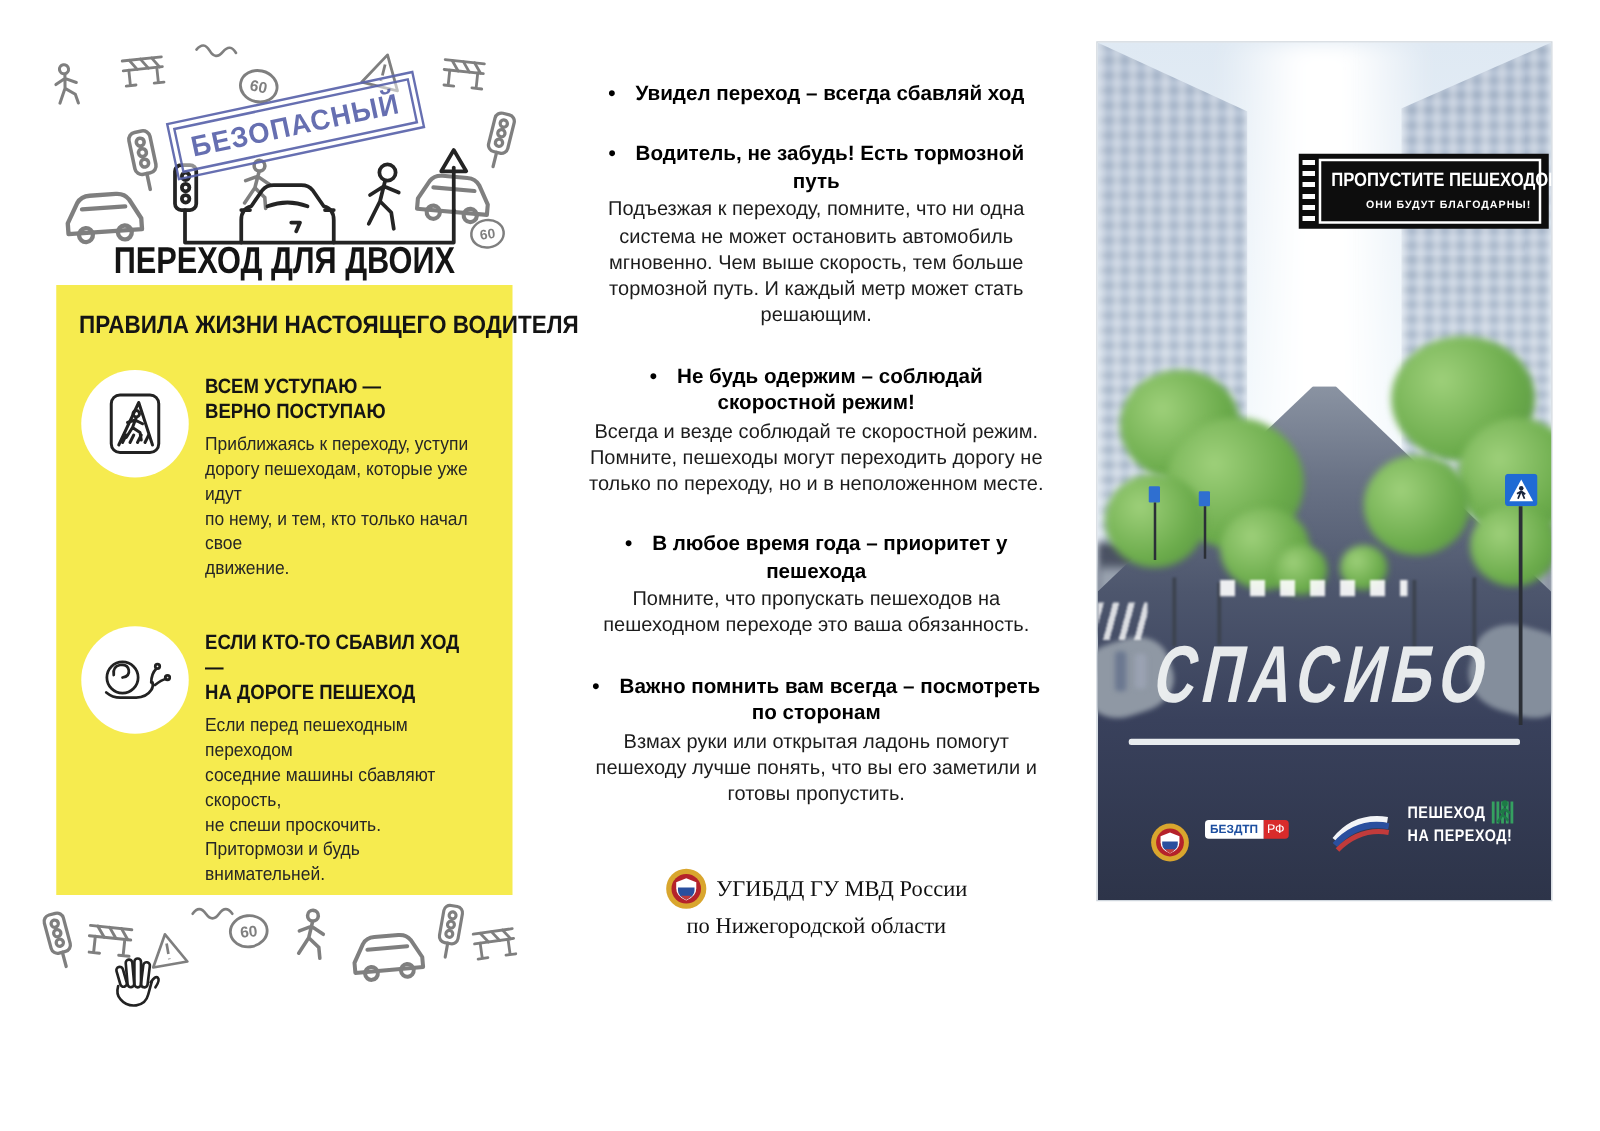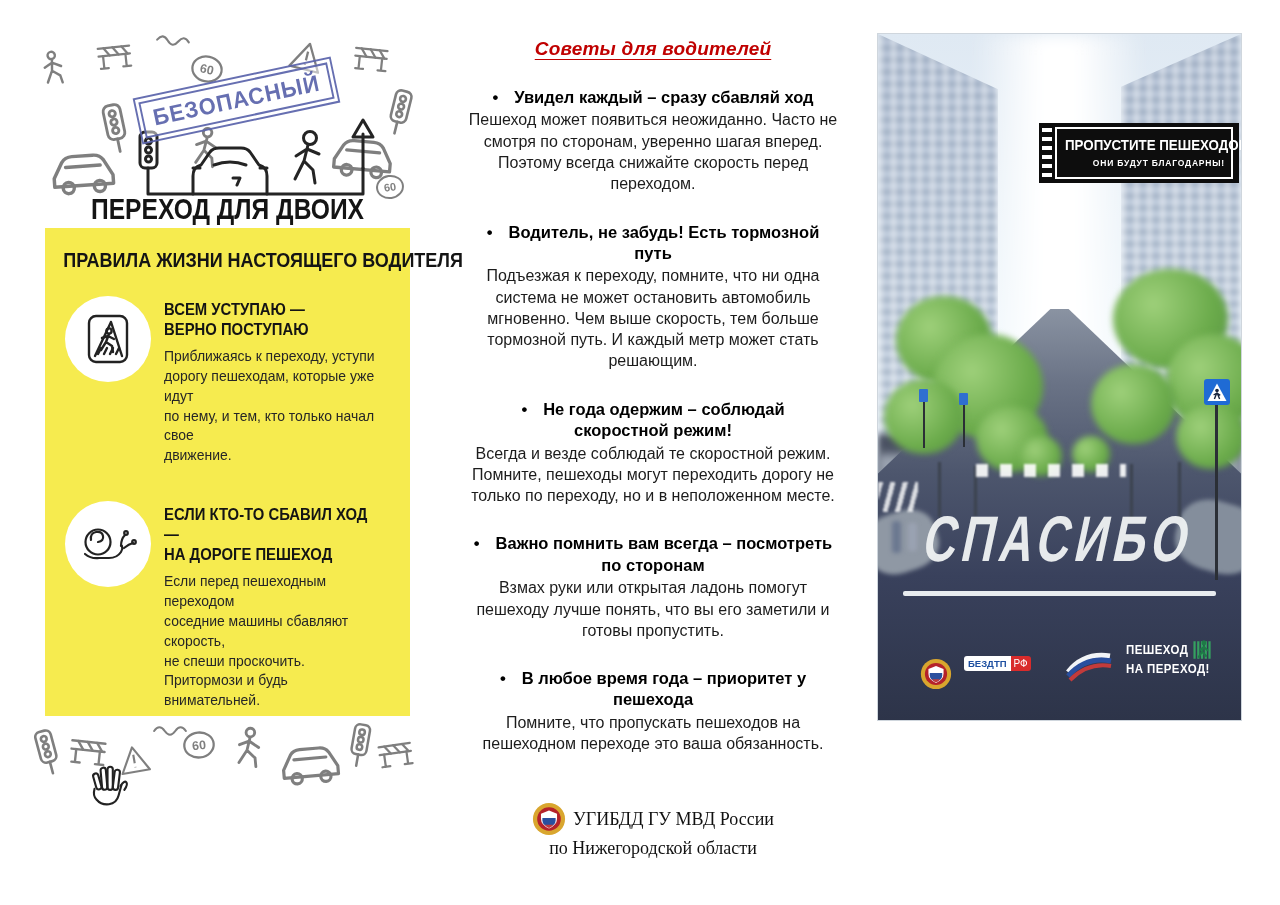--- a/index.html
+++ b/index.html
@@ -294,57 +294,52 @@
     </svg>
   <svg class="doodle" style="left:318px;top:4px;width:24px;height:44px;transform:rotate(10deg)" viewBox="0 0 18 35">
       <use href="#d-light"></use>
     </svg>
   <svg class="doodle" style="left:346px;top:18px;width:36px;height:32px;transform:rotate(-8deg)" viewBox="0 0 32 28">
       <use href="#d-barrier"></use>
     </svg>
 </div>
 
 <div class="abs" id="middle">
-  <div id="middle-title">Советы для водителей</div>
 
   <div class="tip">
-    <div class="tip-heading"><span class="tip-bullet">•</span><span class="h">Увидел каждый – сразу сбавляй ход</span></div>
-    <div class="tip-body">Пешеход может появиться неожиданно. Часто не
-смотря по сторонам, уверенно шагая вперед.
-Поэтому всегда снижайте скорость перед
-переходом.</div>
+    <div class="tip-heading"><span class="tip-bullet">•</span><span class="h">Увидел переход – всегда сбавляй ход</span></div>
   </div>
   <div class="tip">
     <div class="tip-heading"><span class="tip-bullet">•</span><span class="h">Водитель, не забудь! Есть тормозной
 путь</span></div>
     <div class="tip-body">Подъезжая к переходу, помните, что ни одна
 система не может остановить автомобиль
 мгновенно. Чем выше скорость, тем больше
 тормозной путь. И каждый метр может стать
 решающим.</div>
   </div>
   <div class="tip">
-    <div class="tip-heading"><span class="tip-bullet">•</span><span class="h">Не года одержим – соблюдай
+    <div class="tip-heading"><span class="tip-bullet">•</span><span class="h">Не будь одержим – соблюдай
 скоростной режим!</span></div>
     <div class="tip-body">Всегда и везде соблюдай те скоростной режим.
 Помните, пешеходы могут переходить дорогу не
 только по переходу, но и в неположенном месте.</div>
+  </div>
+  <div class="tip">
+    <div class="tip-heading"><span class="tip-bullet">•</span><span class="h">В любое время года – приоритет у
+пешехода</span></div>
+    <div class="tip-body">Помните, что пропускать пешеходов на
+пешеходном переходе это ваша обязанность.</div>
   </div>
   <div class="tip">
     <div class="tip-heading"><span class="tip-bullet">•</span><span class="h">Важно помнить вам всегда – посмотреть
 по сторонам</span></div>
     <div class="tip-body">Взмах руки или открытая ладонь помогут
 пешеходу лучше понять, что вы его заметили и
 готовы пропустить.</div>
-  </div>
-  <div class="tip">
-    <div class="tip-heading"><span class="tip-bullet">•</span><span class="h">В любое время года – приоритет у
-пешехода</span></div>
-    <div class="tip-body">Помните, что пропускать пешеходов на
-пешеходном переходе это ваша обязанность.</div>
   </div>
 
   <div id="middle-footer">
     <div class="footer-row">
       <svg width="34" height="38" viewBox="0 0 36 40">
           <use href="#mvd-badge-def"></use>
         </svg>
       <span class="footer-serif">УГИБДД ГУ МВД России</span>
     </div>
     <div class="footer-serif">по Нижегородской области</div>

